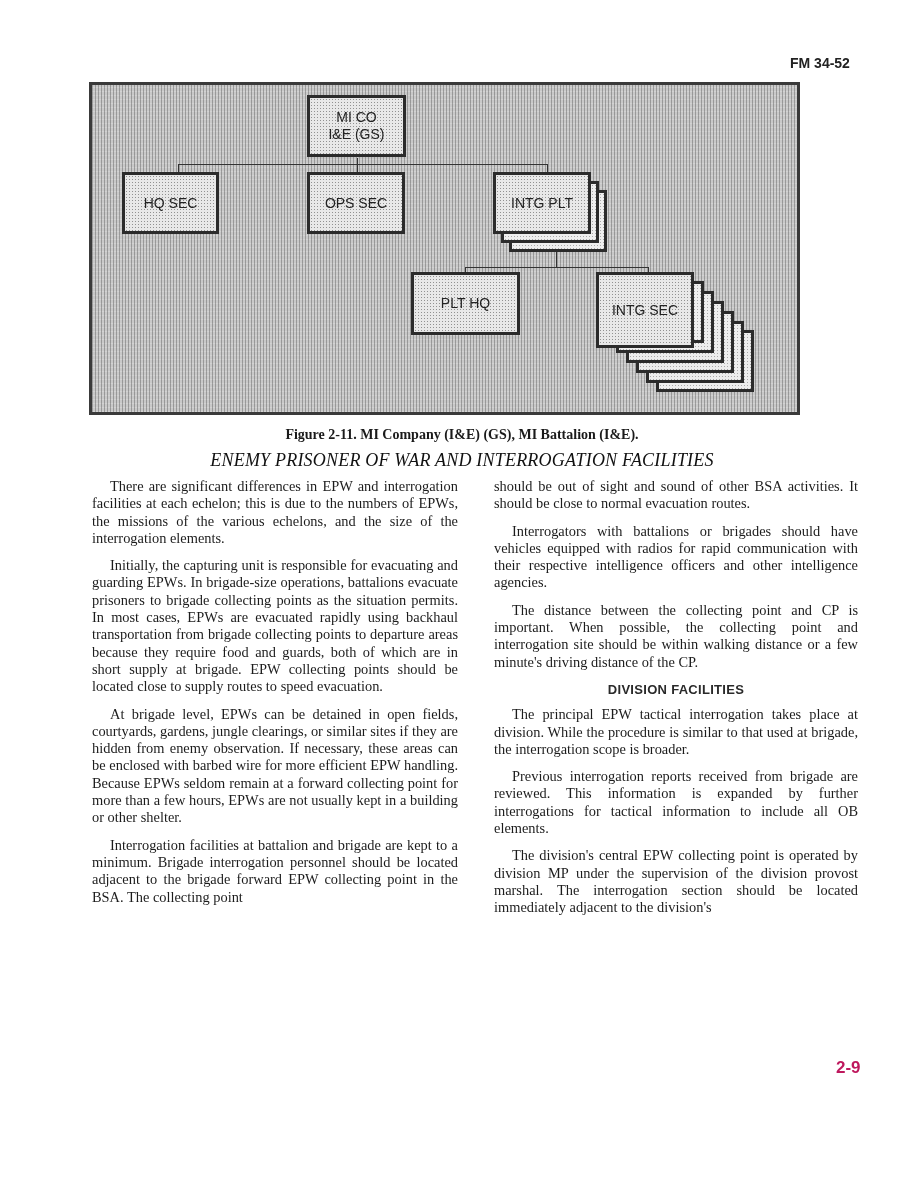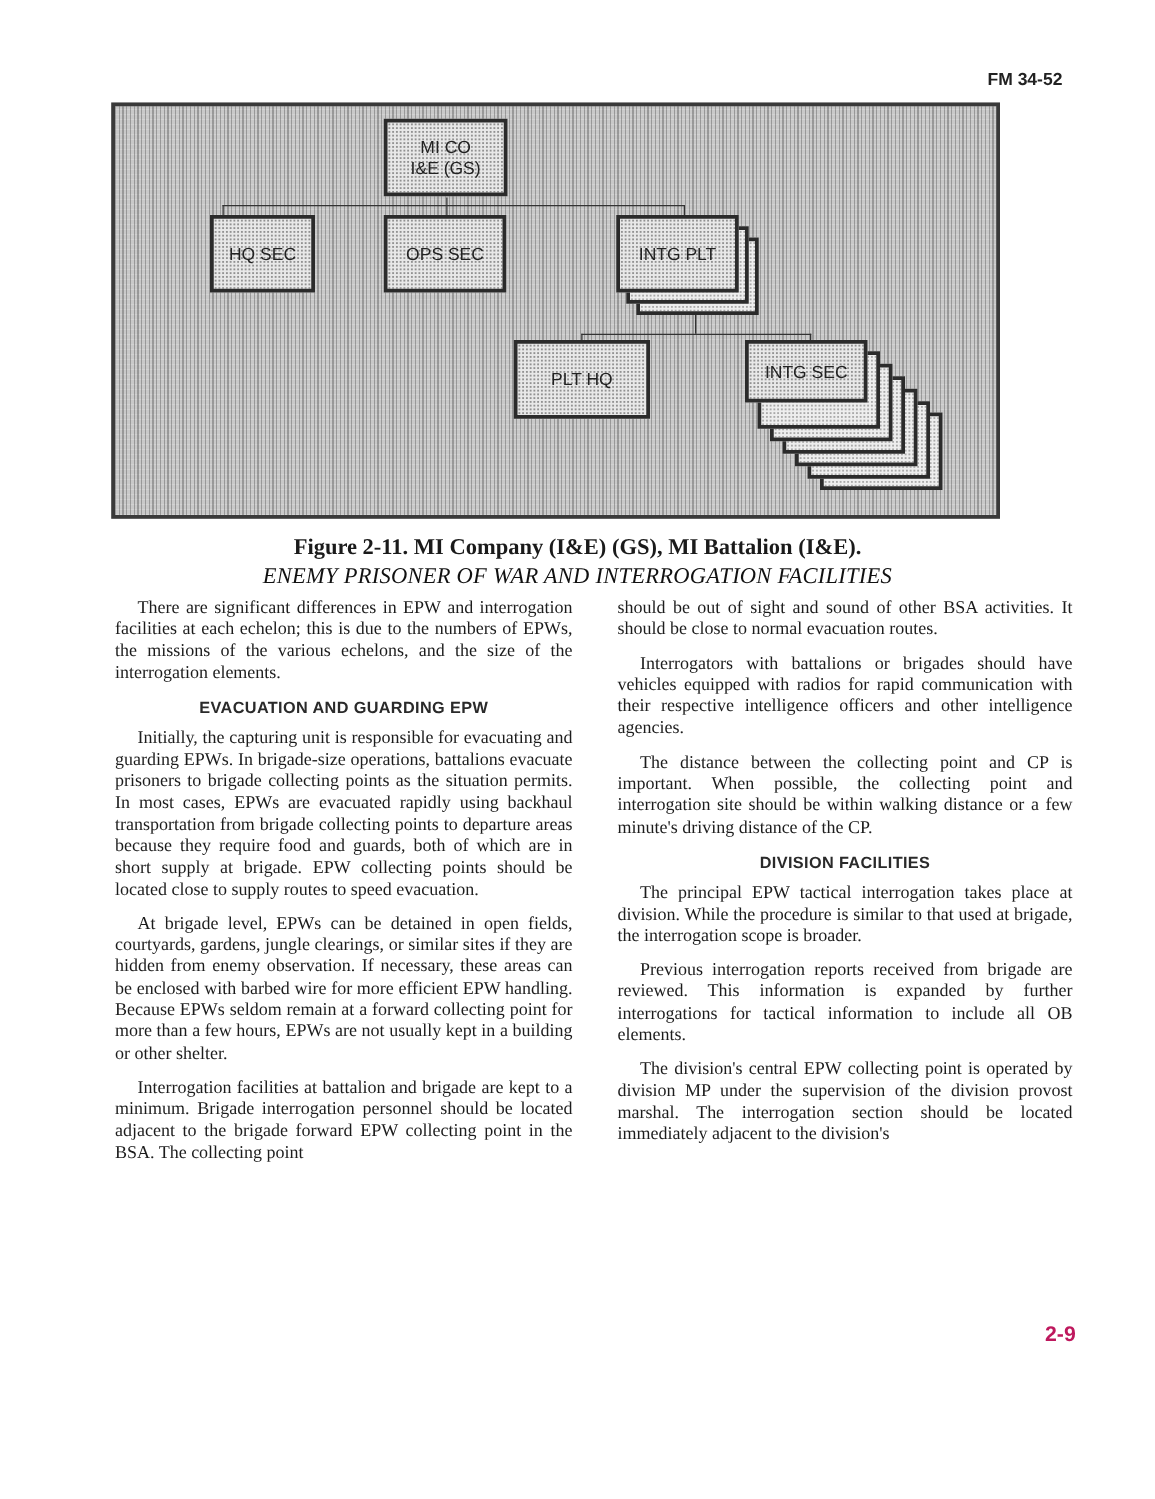--- a/index.html
+++ b/index.html
@@ -30,21 +30,21 @@
   .shadow-box {
     position: absolute; box-sizing: border-box;
     border: 3px solid #2b2b2b;
     background-color: #eeeeee;
     background-image: radial-gradient(rgba(40,40,40,0.35) 0.7px, transparent 0.9px);
     background-size: 3px 3px;
   }
   .line { position: absolute; background: #333; }
   .caption {
     position: absolute; left: 0; width: 924px; top: 427px; text-align: center;
-    font-family: "Liberation Serif", serif; font-weight: bold; font-size: 18px; color: #1a1a1a;
+    font-family: "Liberation Serif", serif; font-weight: bold; font-size: 14px; color: #1a1a1a;
   }
   .section-title {
     position: absolute; left: 0; width: 924px; top: 450px; text-align: center;
     font-family: "Liberation Serif", serif; font-size: 18px; color: #111; letter-spacing: 0.2px; font-style: italic;
   }
   .column {
     position: absolute; top: 478px;
     font-family: "Liberation Serif", serif; font-size: 14.4px; line-height: 17.3px; color: #1c1c1c;
     text-align: justify; hyphens: manual;
   }
@@ -76,21 +76,21 @@
   <div class="line" style="left:373px; top:182px; width:184px; height:1px;"></div>
   <div class="line" style="left:373px; top:182px; width:1px; height:8px;"></div>
   <div class="line" style="left:556px; top:182px; width:1px; height:8px;"></div>
   <div class="line" style="left:464px; top:166px; width:1px; height:16px;"></div>
 
   <div class="box" style="left:215px; top:10px; width:99px; height:62px;justify-content:center;">
     <span>MI CO
 I&amp;E (GS)</span>
   </div>
 
-  <div class="box" style="left:30px; top:87px; width:84px; height:62px;margin-left:46px;">
+  <div class="box" style="left:30px; top:87px; width:97px; height:62px;">
     <span>HQ SEC</span>
   </div>
   <div class="box" style="left:215px; top:87px; width:98px; height:62px;">
     <span>OPS SEC</span>
   </div>
 
   <div class="shadow-box" style="left:417px; top:105px; width:98px; height:62px;"></div>
   <div class="shadow-box" style="left:409px; top:96px; width:98px; height:62px;"></div>
   <div class="box" style="left:401px; top:87px; width:98px; height:62px;">
     <span>INTG PLT</span>
@@ -99,31 +99,30 @@
   <div class="box" style="left:319px; top:187px; width:109px; height:63px;">
     <span>PLT HQ</span>
   </div>
 
   <div class="shadow-box" style="left:564px; top:245px; width:98px; height:62px;"></div>
   <div class="shadow-box" style="left:554px; top:236px; width:98px; height:62px;"></div>
   <div class="shadow-box" style="left:544px; top:226px; width:98px; height:62px;"></div>
   <div class="shadow-box" style="left:534px; top:216px; width:98px; height:62px;"></div>
   <div class="shadow-box" style="left:524px; top:206px; width:98px; height:62px;"></div>
   <div class="shadow-box" style="left:514px; top:196px; width:98px; height:62px;"></div>
-  <div class="box" style="left:504px; top:187px; width:98px; height:50px;align-items:center;">
+  <div class="box" style="left:504px; top:187px; width:98px; height:76px;align-items:center;">
     <span>INTG SEC</span>
   </div>
 </div>
 
 <div class="caption">Figure 2-11.  MI Company (I&amp;E) (GS), MI Battalion (I&amp;E).</div>
 <div class="section-title">ENEMY PRISONER OF WAR AND INTERROGATION FACILITIES</div>
 
 <div class="column col-left">
   <p>There are significant differences in EPW and interrogation facilities at each echelon; this is due to the numbers of EPWs, the missions of the various echelons, and the size of the interrogation elements.</p>
-  <h3>EVACUATION AND GUARDING EPW</h3>
   <p>Initially, the capturing unit is responsible for evacuating and guarding EPWs.  In brigade-size operations, battalions evacuate prisoners to brigade collecting points as the situation permits.  In most cases, EPWs are evacuated rapidly using backhaul transportation from brigade collecting points to departure areas because they require food and guards, both of which are in short supply at brigade.  EPW collecting points should be located close to supply routes to speed evacuation.</p>
   <p>At brigade level, EPWs can be detained in open fields, courtyards, gardens, jungle clearings, or similar sites if they are hidden from enemy observation.  If necessary, these areas can be enclosed with barbed wire for more efficient EPW handling.  Because EPWs seldom remain at a forward collecting point for more than a few hours, EPWs are not usually kept in a building or other shelter.</p>
   <p>Interrogation facilities at battalion and brigade are kept to a minimum.  Brigade interrogation personnel should be located adjacent to the brigade forward EPW collecting point in the BSA.  The collecting point</p>
 </div>
 
 <div class="column col-right">
   <p class="cont">should be out of sight and sound of other BSA activities.  It should be close to normal evacuation routes.</p>
   <p>Interrogators with battalions or brigades should have vehicles equipped with radios for rapid communication with their respective intelligence officers and other intelligence agencies.</p>
   <p>The distance between the collecting point and CP is important.  When possible, the collecting point and interrogation site should be within walking distance or a few minute's driving distance of the CP.</p>
   <h3>DIVISION FACILITIES</h3>

